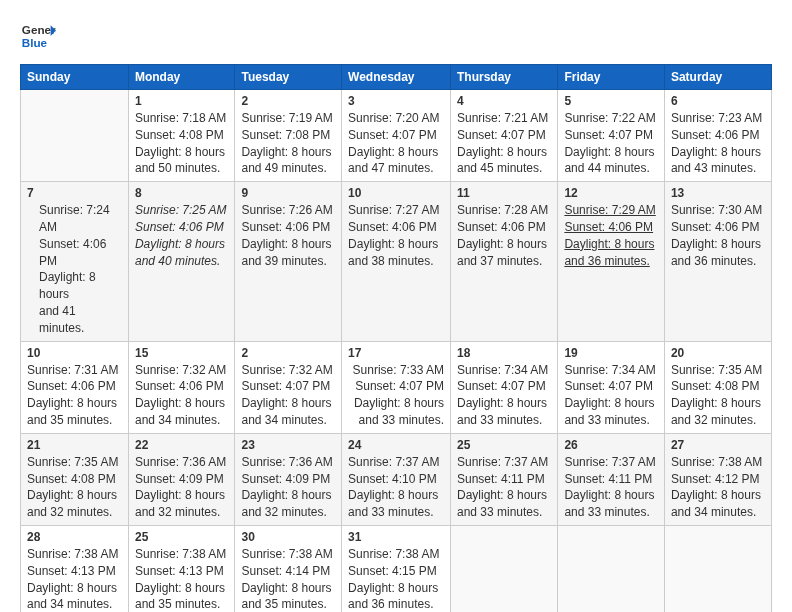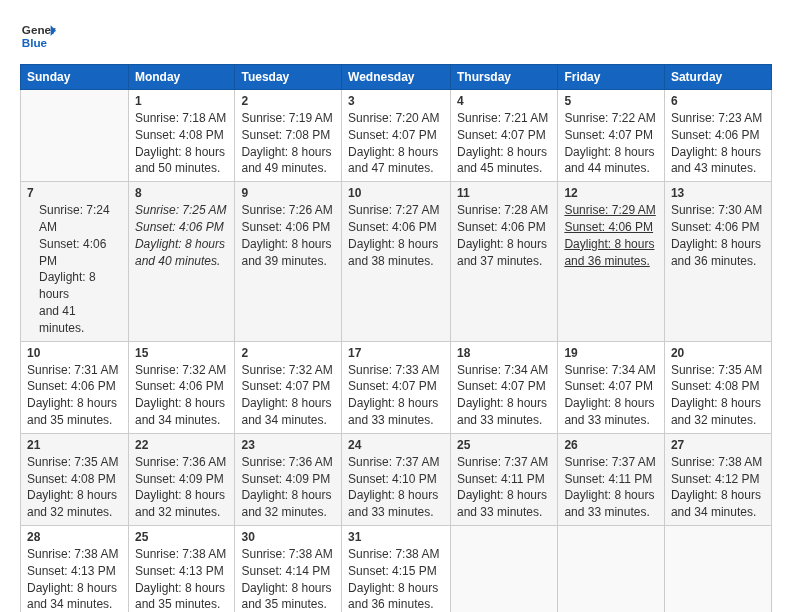--- a/index.html
+++ b/index.html
@@ -229,21 +229,21 @@
           </td>
           <td>
             <div class="day-number">2</div>
             <div class="day-info" style="white-space: pre-line;">Sunrise: 7:32 AM
 Sunset: 4:07 PM
 Daylight: 8 hours
 and 34 minutes.</div>
           </td>
           <td>
             <div class="day-number">17</div>
-            <div class="day-info" style="white-space: pre-line;">Sunrise: 7:33 AM
+            <div class="day-info" style="white-space: pre-line; text-align: right;">Sunrise: 7:33 AM
 Sunset: 4:07 PM
 Daylight: 8 hours
 and 33 minutes.</div>
           </td>
           <td>
             <div class="day-number">18</div>
             <div class="day-info" style="white-space: pre-line;">Sunrise: 7:34 AM
 Sunset: 4:07 PM
 Daylight: 8 hours
 and 33 minutes.</div>

